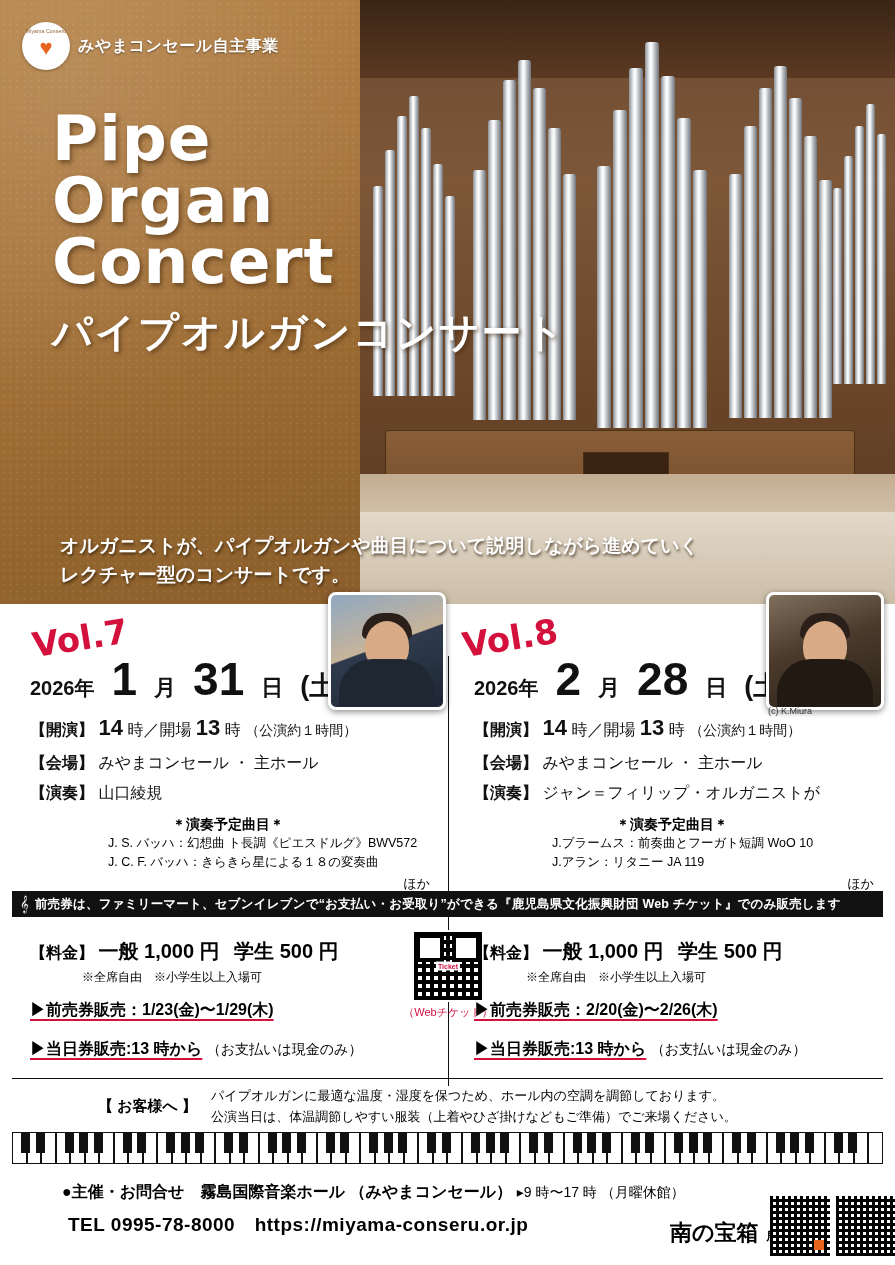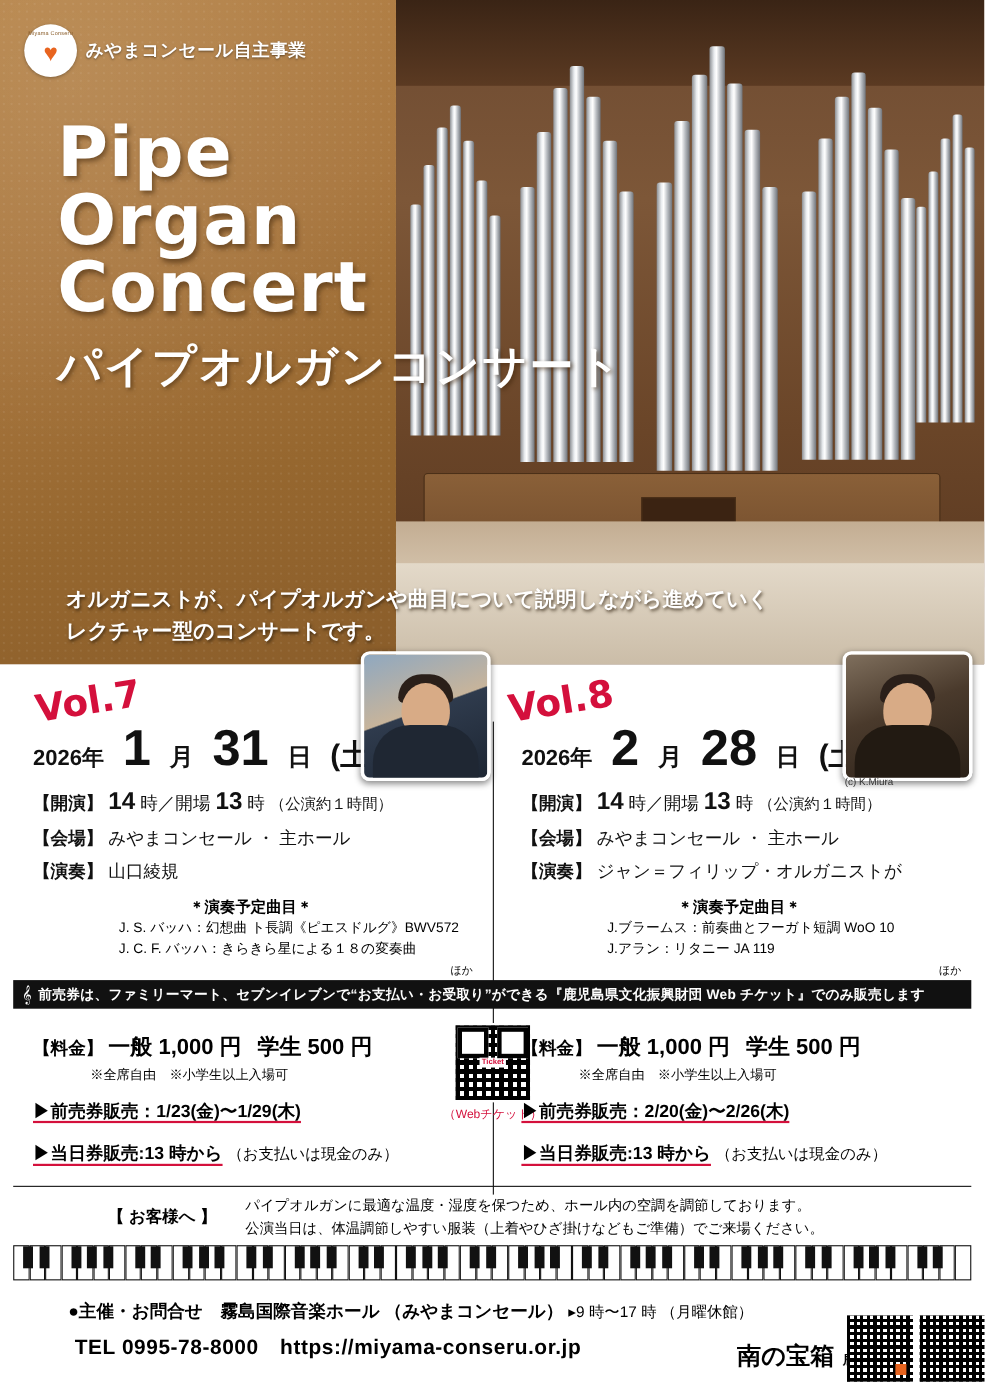--- a/index.html
+++ b/index.html
@@ -132,21 +132,21 @@
   .date-unit { font-size:22px; font-weight:bold; color:#111; }
   .date-dow { font-size:27px; font-weight:bold; color:#111; }
 
   .row { font-size:16px; color:#111; padding-left:18px; margin-top:9px; line-height:1.35; }
   .row .k { font-weight:bold; }
   .row .big { font-size:22px; font-weight:bold; }
   .row .sm { font-size:14px; }
 
   .program-title { text-align:center; font-size:14px; font-weight:bold; margin-top:12px; }
   .program-list { font-size:12.5px; line-height:1.55; padding-left:96px; }
-  .program-hoka { font-size:10px; text-align:right; padding-right:14px; margin-top:2px; }
+  .program-hoka { font-size:13px; text-align:right; padding-right:14px; margin-top:2px; }
 
   
   .banner {
     position:absolute; left:12px; top:891px; width:871px; height:26px;
     background:#111; color:#fff; display:flex; align-items:center; gap:6px; padding-left:8px;
   }
   .banner-note { font-size:15px; color:#fff; }
   .banner-text { font-size:12.5px; font-weight:bold; letter-spacing:.2px; }
 
   .price-row { font-size:16px; padding-left:18px; margin-top:10px; }
@@ -175,21 +175,21 @@
   .qr::before { left:2px; top:2px; }
   .qr::after { right:2px; top:2px; }
   .qr-center {
     position:absolute; left:50%; top:50%; transform:translate(-50%,-50%);
     background:#fff; color:#d4103c; font-size:7px; font-weight:bold; padding:1px 2px;
   }
   .qr-label { font-size:11px; color:#d4103c; margin-top:3px; }
 
   
   .notice-sep { position:absolute; left:12px; top:1078px; width:871px; height:1px; background:#111; }
-  .notice { position:absolute; left:12px; top:1086px; width:871px; display:flex; align-items:center; gap:26px; }
+  .notice { position:absolute; left:12px; top:1086px; width:871px; display:flex; align-items:center; gap:14px; }
   .notice-label { font-size:15px; font-weight:bold; white-space:nowrap; padding-left:86px; }
   .notice-text { font-size:13px; line-height:1.6; }
 
   
   .keys { position:absolute; left:12px; top:1132px; width:871px; height:32px; display:flex; }
   .key-white { flex:1 0 auto; width:14.5px; height:32px; background:#fff; border:1px solid #111; position:relative; }
   .key-black { position:absolute; top:0; right:-4.5px; width:9px; height:20px; background:#111; z-index:2; }
 
   
   .footer { position:absolute; left:0; top:1172px; width:895px; height:93px; }

